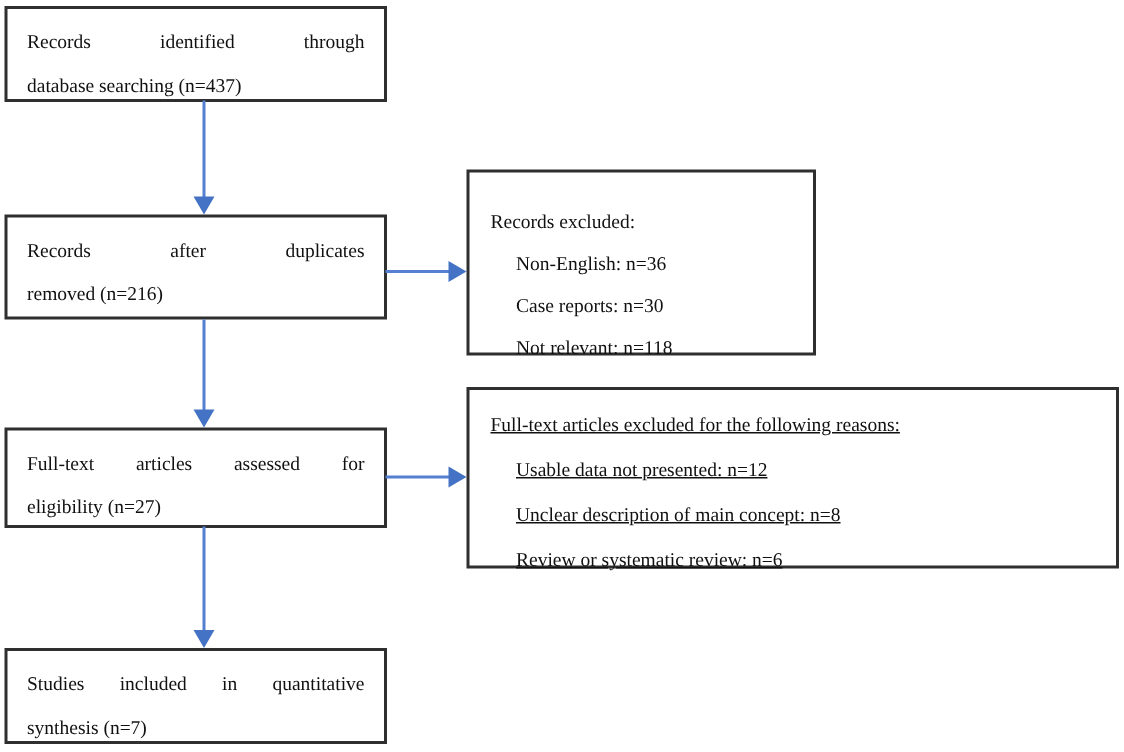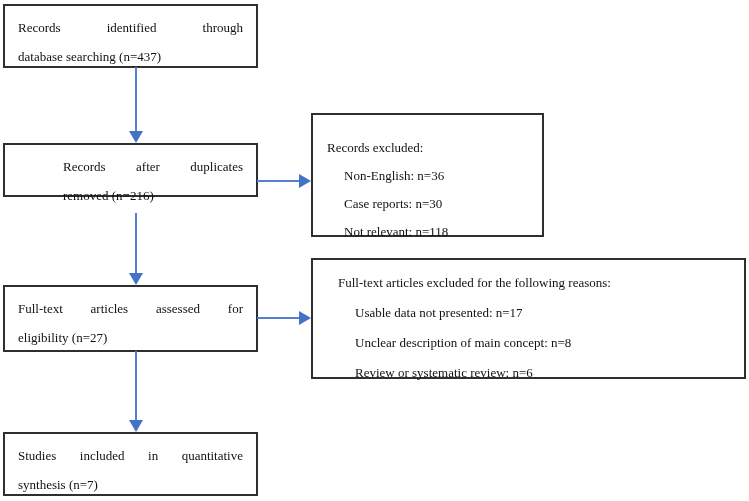--- a/index.html
+++ b/index.html
@@ -22,30 +22,30 @@
     margin: 0;
     font-size: 13px;
     line-height: 29px;
   }
   .line { display: block; }
   
   .jline { text-align: justify; text-align-last: justify; }
 
   
   .box-a { left: 3px;   top: 4px;   width: 255px; height: 64px; }
-  .box-b { left: 3px;   top: 143px; width: 255px; height: 54px; padding-left: 45px; }
+  .box-b { left: 3px;   top: 143px; width: 255px; height: 70px; }
   .box-c { left: 3px;   top: 285px; width: 255px; height: 67px; }
   .box-d { left: 3px;   top: 432px; width: 255px; height: 64px; }
   .box-a .txt, .box-b .txt, .box-c .txt, .box-d .txt { padding: 7px 13px; }
 
   
   .box-e { left: 311px; top: 113px; width: 233px; height: 124px; }
   .box-e .txt { padding: 19px 14px; line-height: 28px; }
   .box-f { left: 311px; top: 258px; width: 435px; height: 121px; }
-  .box-f .txt { padding: 8px 25px; line-height: 30px; }
+  .box-f .txt { padding: 8px 14px; line-height: 30px; text-decoration: underline; }
   .indent { padding-left: 17px; }
 
   
   .varrow { position: absolute; width: 14px; }
   .varrow::before {
     content: ""; position: absolute; left: 6px; top: 0; bottom: 11px;
     width: 2px; background: #5580d2;
   }
   .varrow::after {
     content: ""; position: absolute; left: 0; bottom: 0;
@@ -102,21 +102,21 @@
   <div class="box box-c">
     <p class="txt">
       <span class="line jline">Full-text articles assessed for</span>
       <span class="line">eligibility (n=27)</span>
     </p>
   </div>
 
   <div class="box box-f">
     <p class="txt">
       <span class="line">Full-text articles excluded for the following reasons:</span>
-      <span class="line indent">Usable data not presented: n=17</span>
+      <span class="line indent">Usable data not presented: n=12</span>
       <span class="line indent">Unclear description of main concept: n=8</span>
       <span class="line indent">Review or systematic review: n=6</span>
     </p>
   </div>
 
   <div class="box box-d">
     <p class="txt">
       <span class="line jline">Studies included in quantitative</span>
       <span class="line">synthesis (n=7)</span>
     </p>

